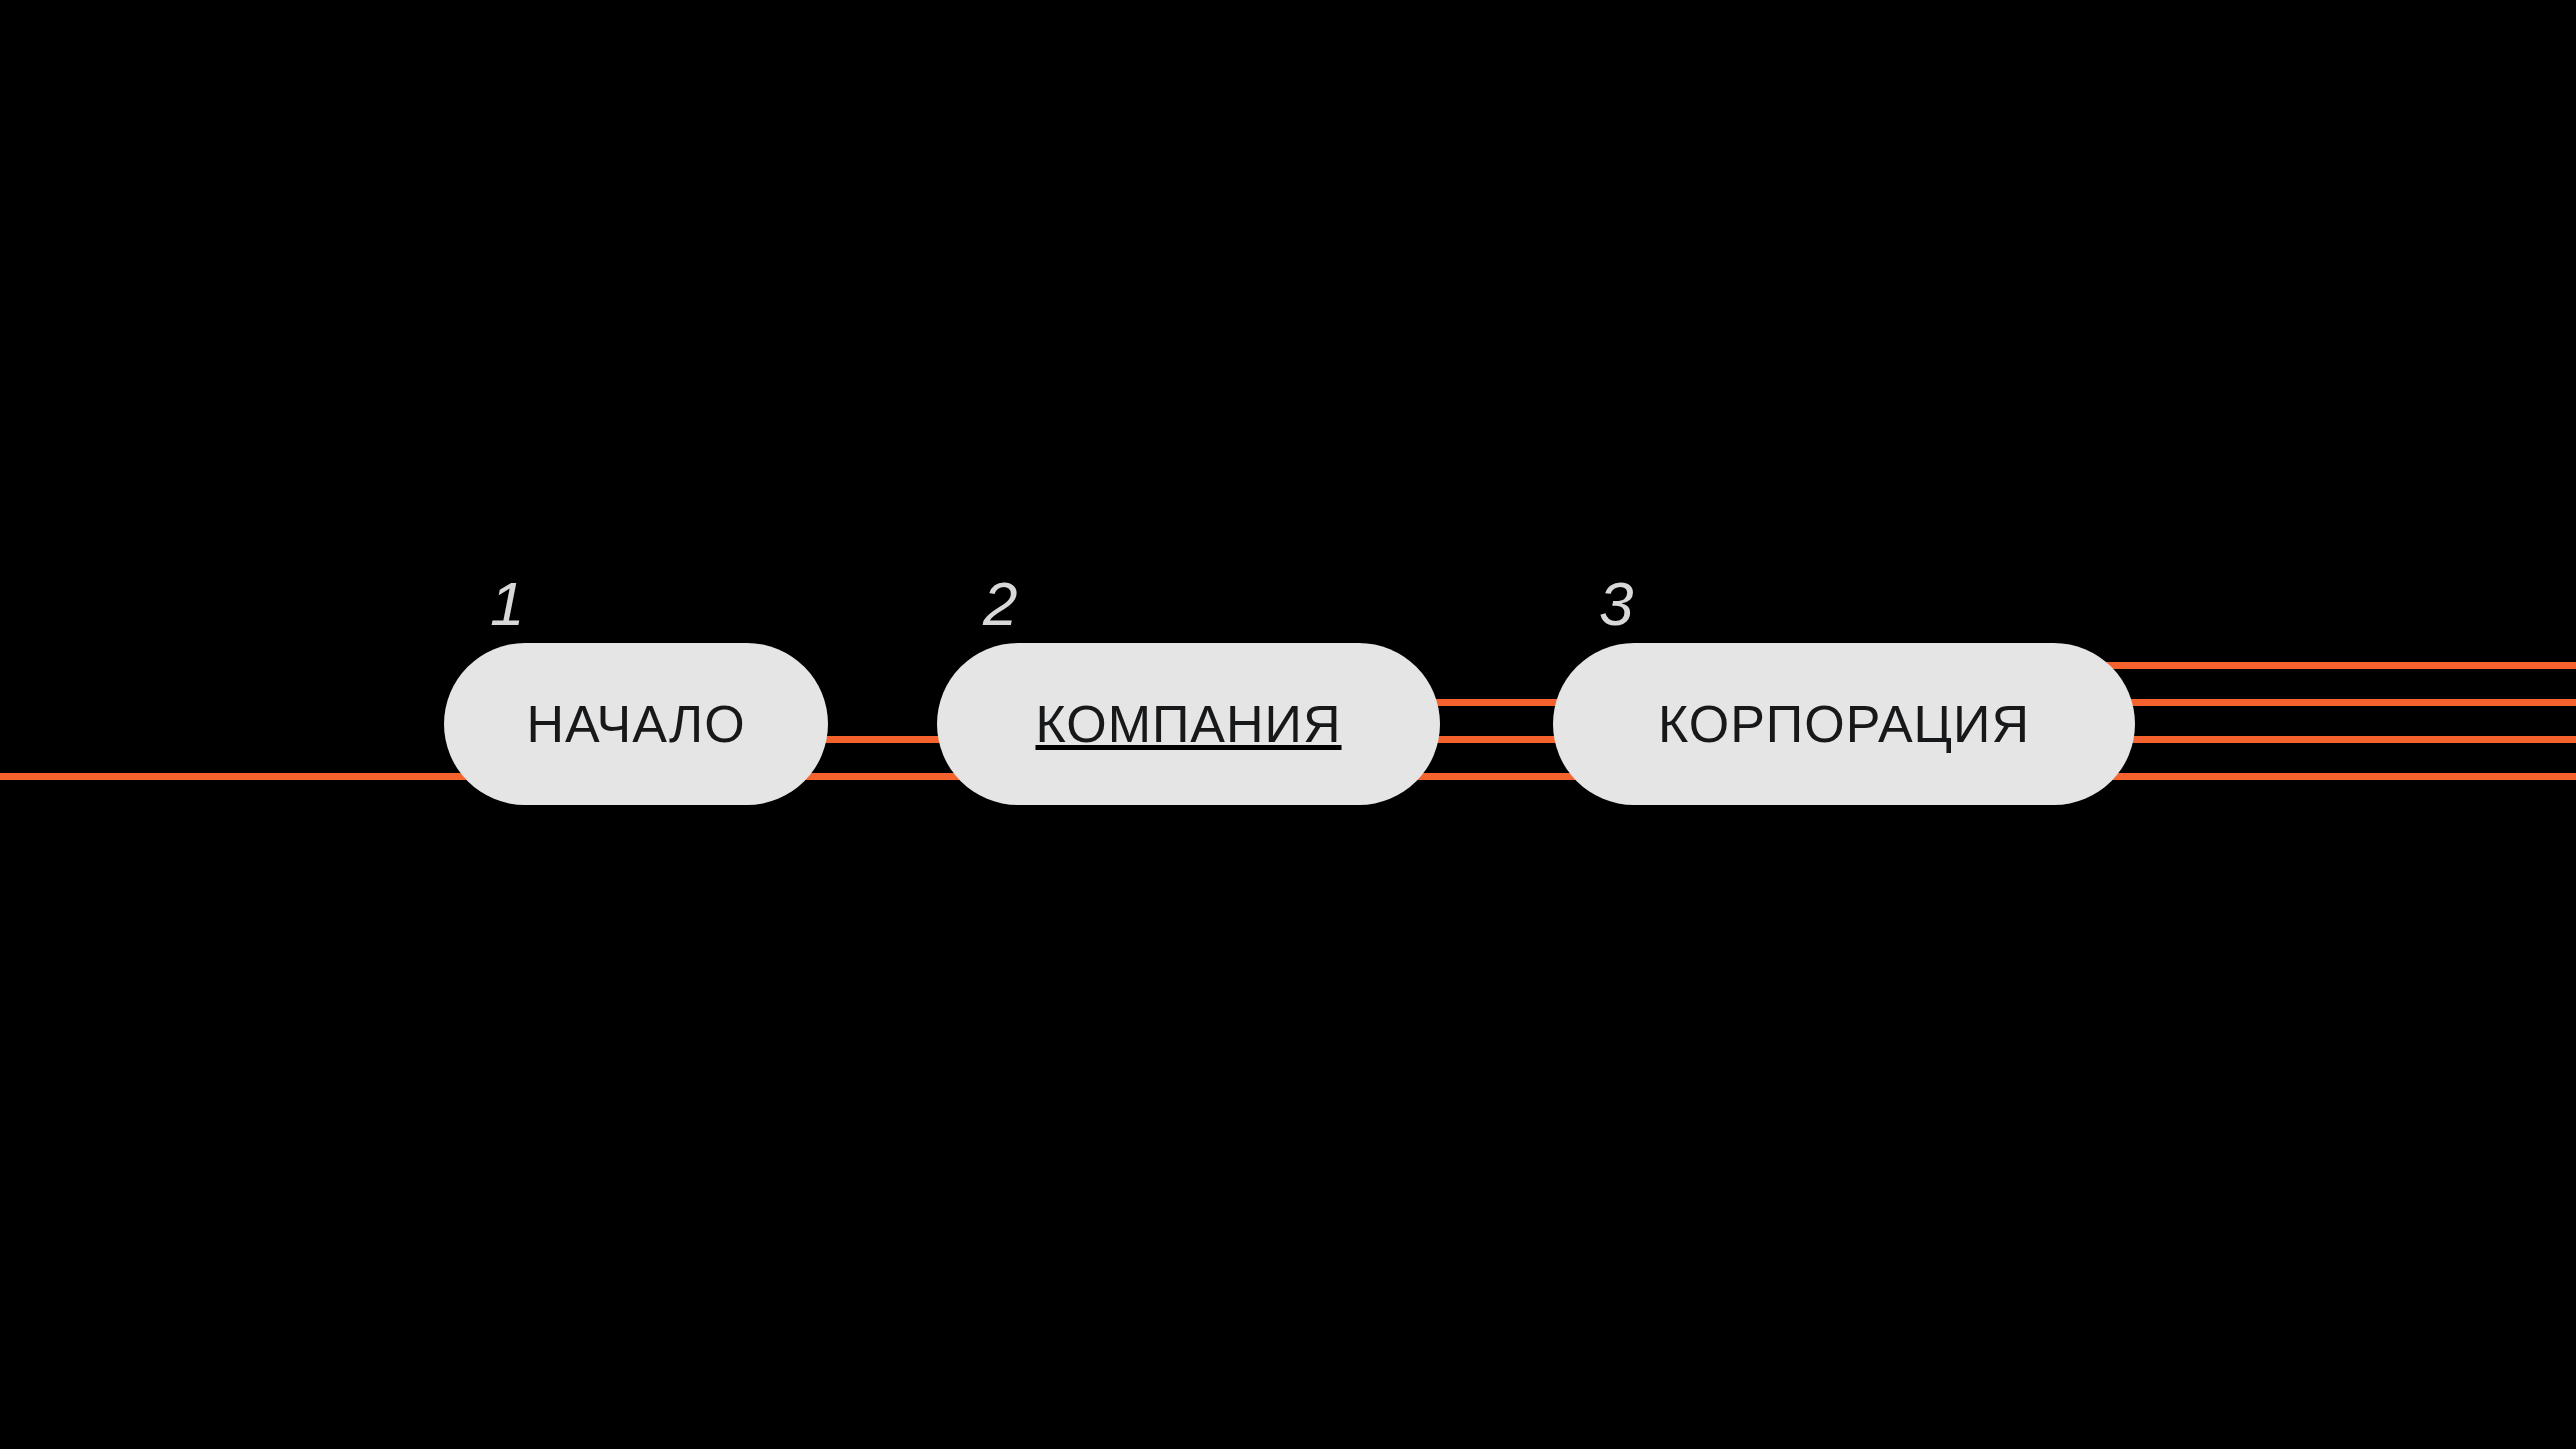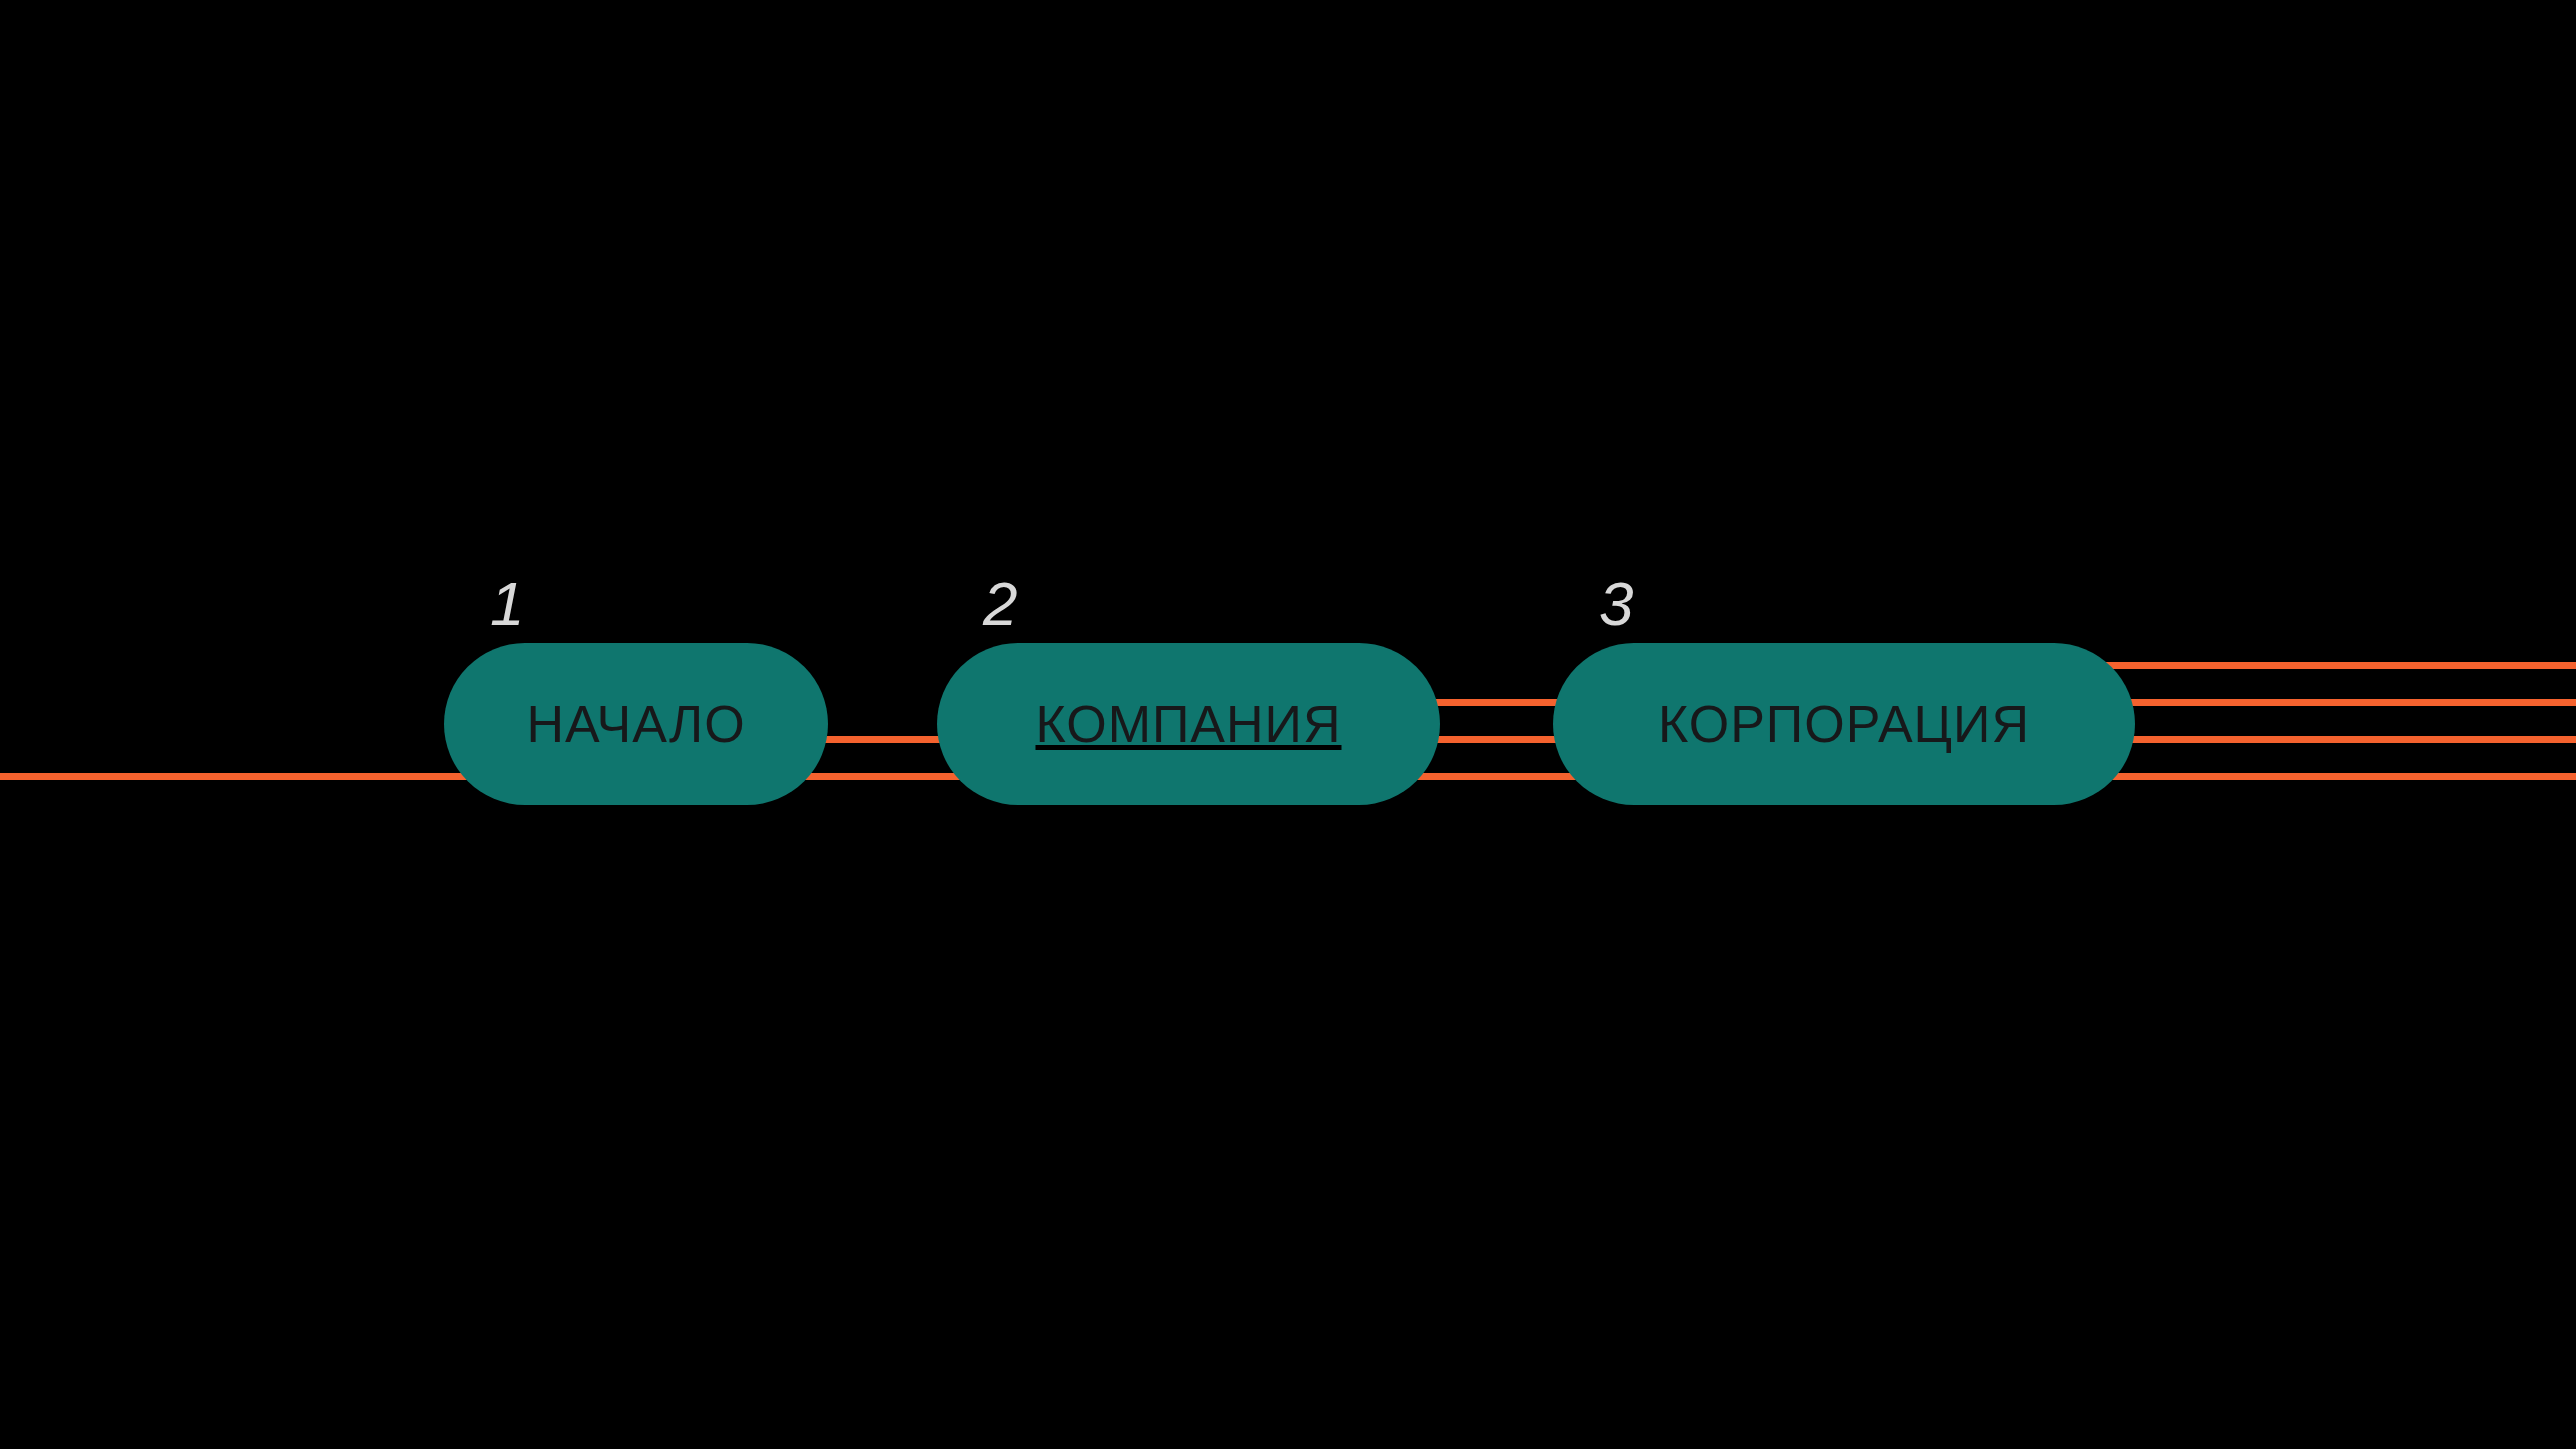--- a/index.html
+++ b/index.html
@@ -36,21 +36,21 @@
 
   
   .step {
     position: absolute;
     top: 643px;
   }
   .pill {
     position: relative;
     height: 162px;
     border-radius: 6708px;
-    background: #0f766e;
+    background: #e5e5e5;
     display: flex;
     align-items: center;
     justify-content: center;
     box-sizing: border-box;
   }
   .pill-label {
     color: #17181A;
     font-size: 52px;
     font-weight: 400;
     letter-spacing: 1px;

